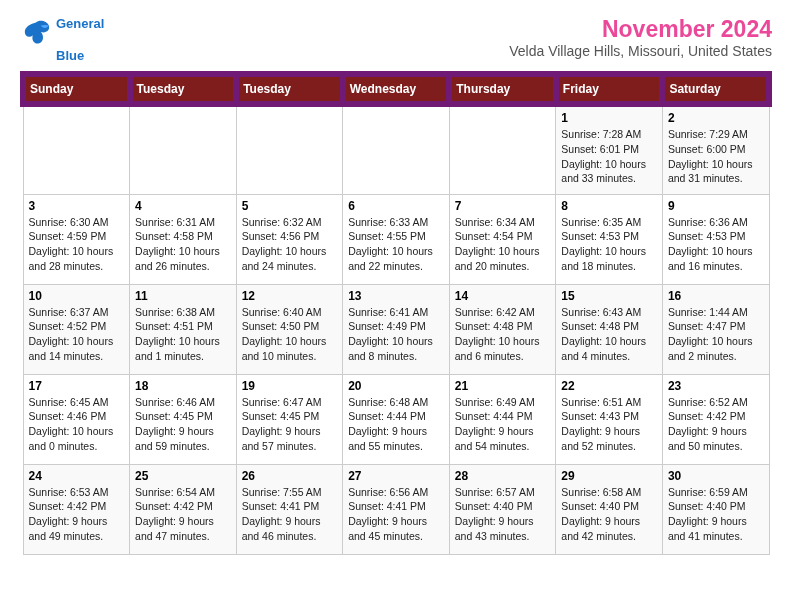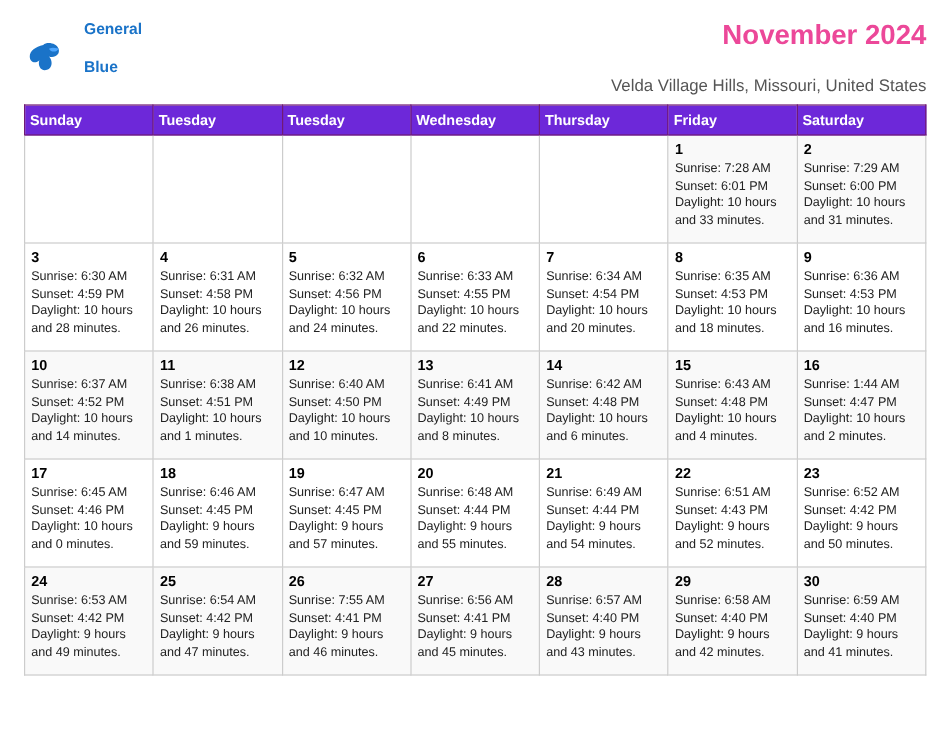--- a/index.html
+++ b/index.html
@@ -11,22 +11,22 @@
       padding: 16px 20px;
     }
     .header-section {
       display: flex;
       justify-content: space-between;
       align-items: flex-start;
       margin-bottom: 8px;
     }
     .logo {
       display: flex;
-      align-items: flex-end;
-      gap: 18px;
+      align-items: flex-start;
+      gap: 4px;
     }
     .logo-text {
       font-size: 14px;
       font-weight: bold;
       color: #1a1a1a;
       line-height: 1.2;
     }
     .logo-text span {
       color: #1a73c8;
     }
@@ -38,35 +38,34 @@
       text-align: right;
     }
     .month-title {
       font-size: 23px;
       font-weight: bold;
       color: #ec4899;
     }
     .location-title {
       font-size: 14px;
       color: #555;
-      margin-top: 20px;
     }
     .calendar-table {
       width: 100%;
       border-collapse: collapse;
       font-size: 11px;
     }
     .calendar-table thead th {
-      background-color: #6d28d9;
+      background-color: #7f1d1d;
       color: white;
       padding: 5px 4px;
       text-align: left;
       font-size: 12px;
       font-weight: bold;
-      border: 1px solid #701a75;
+      border: 6px solid #701a75;
     }
     .calendar-table tbody td {
       border: 1px solid #ccc;
       vertical-align: top;
       padding: 4px 5px;
       height: 90px;
       width: calc(100% / 7);
       background: #fff;
     }
     .calendar-table tbody tr:nth-child(odd) td {

